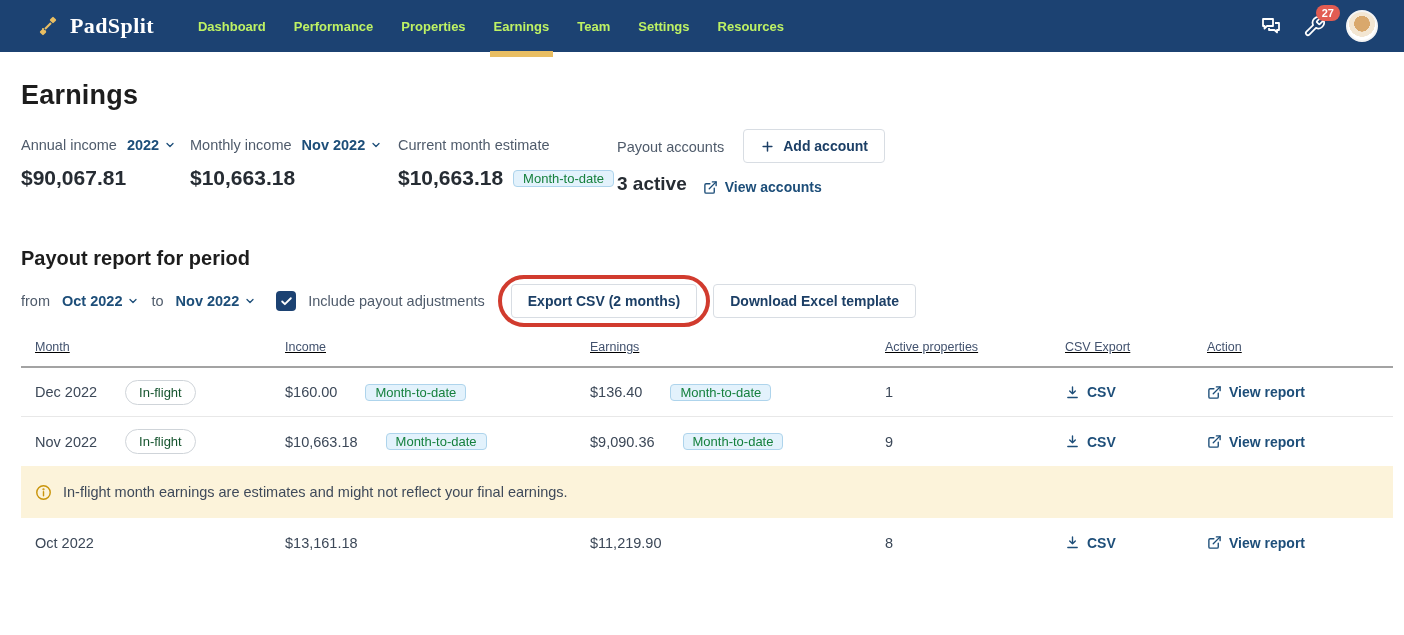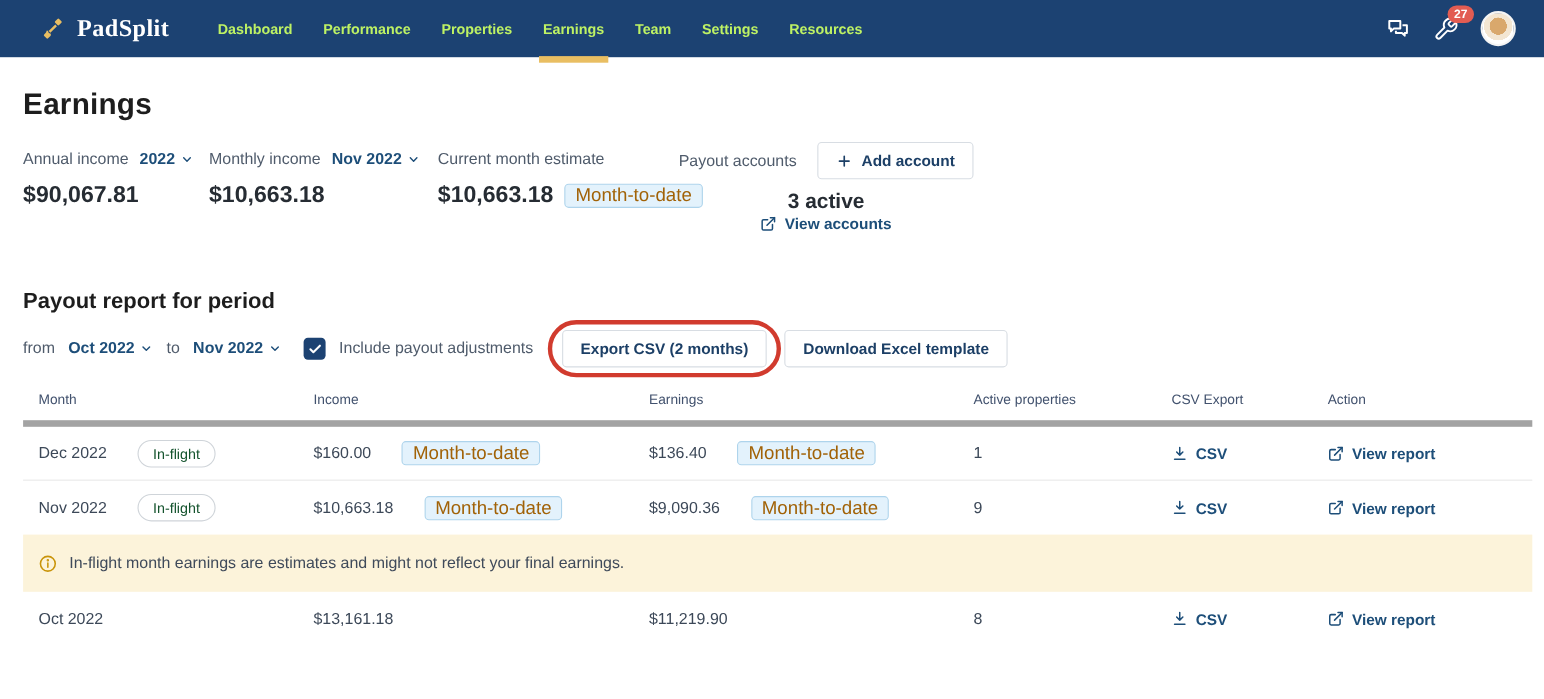--- a/index.html
+++ b/index.html
@@ -21,40 +21,40 @@
 
   
   .content { padding: 0 21px; }
   .page-title { font-size: 27px; font-weight: 800; color: #1d1d1d; margin-top: 28px; letter-spacing: 0.2px; }
 
   .summary { display: flex; margin-top: 26px; align-items: flex-start; }
   .sum-col1 { width: 169px; } .sum-col2 { width: 208px; } .sum-col3 { width: 219px; }
   .sum-label-row { display: flex; align-items: center; gap: 10px; font-size: 14.5px; color: #4f5b6b; }
   .dropdown { display: inline-flex; align-items: center; gap: 5px; color: #1d4e79; font-weight: 700; font-size: 14.5px; cursor: pointer; }
   .sum-value { font-size: 21px; font-weight: 800; color: #262c33; margin-top: 13px; display: flex; align-items: center; gap: 10px; }
-  .mtd-badge { background: #e3f2fc; border: 1px solid #aed4ec; border-radius: 4px; font-size: 17px; font-weight: 400; color: #a16207; padding: 0 9px; white-space: nowrap; }
+  .mtd-badge { background: #e3f2fc; border: 1px solid #aed4ec; border-radius: 4px; font-size: 13px; font-weight: 400; color: #15803d; padding: 0 9px; white-space: nowrap; }
   .payout-col .row1 { display: flex; align-items: flex-start; gap: 19px; }
   .btn { display: inline-flex; align-items: center; gap: 8px; background: #fff; border: 1px solid #d8dde3; border-radius: 4px; color: #1c3f66; font-weight: 700; font-size: 14px; padding: 8px 16px; cursor: pointer; font-family: inherit; }
   .add-btn { margin-top: -8px; }
-  .payout-value-row { display: flex; align-items: center; gap: 0; margin-top: 10px; flex-direction: column; }
+  .payout-value-row { display: flex; align-items: flex-end; gap: 16px; margin-top: 10px; }
   .payout-value { font-size: 19px; font-weight: 800; color: #262c33; }
   .link { display: inline-flex; align-items: center; gap: 7px; color: #1d4e79; font-weight: 700; font-size: 14px; text-decoration: none; cursor: pointer; }
 
   
   .section-title { font-size: 20px; font-weight: 800; color: #1d1d1d; margin-top: 52px; }
   .controls { display: flex; align-items: center; margin-top: 14px; gap: 12px; }
   .ctl-text { font-size: 14.5px; color: #4f5b6b; }
   .checkbox { width: 20px; height: 20px; background: #1c4272; border-radius: 4px; display: inline-flex; align-items: center; justify-content: center; cursor: pointer; margin-left: 8px; }
   .export-wrap { position: relative; margin-left: 14px; }
   .annotation { position: absolute; top: -9px; left: -13px; right: -13px; bottom: -9px; border: 4px solid #d13b2e; border-radius: 30px; pointer-events: none; }
 
   
   .table { margin-top: 22px; width: 1372px; }
   .tgrid { display: grid; grid-template-columns: 250px 305px 295px 180px 142px 1fr; align-items: center; padding-left: 14px; }
-  .thead { padding-bottom: 12px; border-bottom: 6px solid #a3a3a3; }
+  .thead { padding-bottom: 12px; border-bottom: 2px solid #a3a3a3; text-decoration: underline; }
   .th { font-size: 12.5px; color: #42526e; }
   .trow { height: 49px; font-size: 14.5px; color: #3c4858; }
   .trow.bordered { border-bottom: 1px solid #e8e8e8; }
   .cell-inline { display: flex; align-items: center; gap: 28px; }
   .pill { border: 1px solid #cfd4d9; border-radius: 14px; padding: 4px 13px; font-size: 13px; color: #14532d; background: #fff; }
   .pill:empty, .mtd-badge:empty { display: none; }
   .notice { background: #fcf3da; height: 52px; display: flex; align-items: center; gap: 11px; padding-left: 14px; font-size: 14.5px; color: #3f4a5a; }
   svg { display: block; }
 </style>
 </head>

